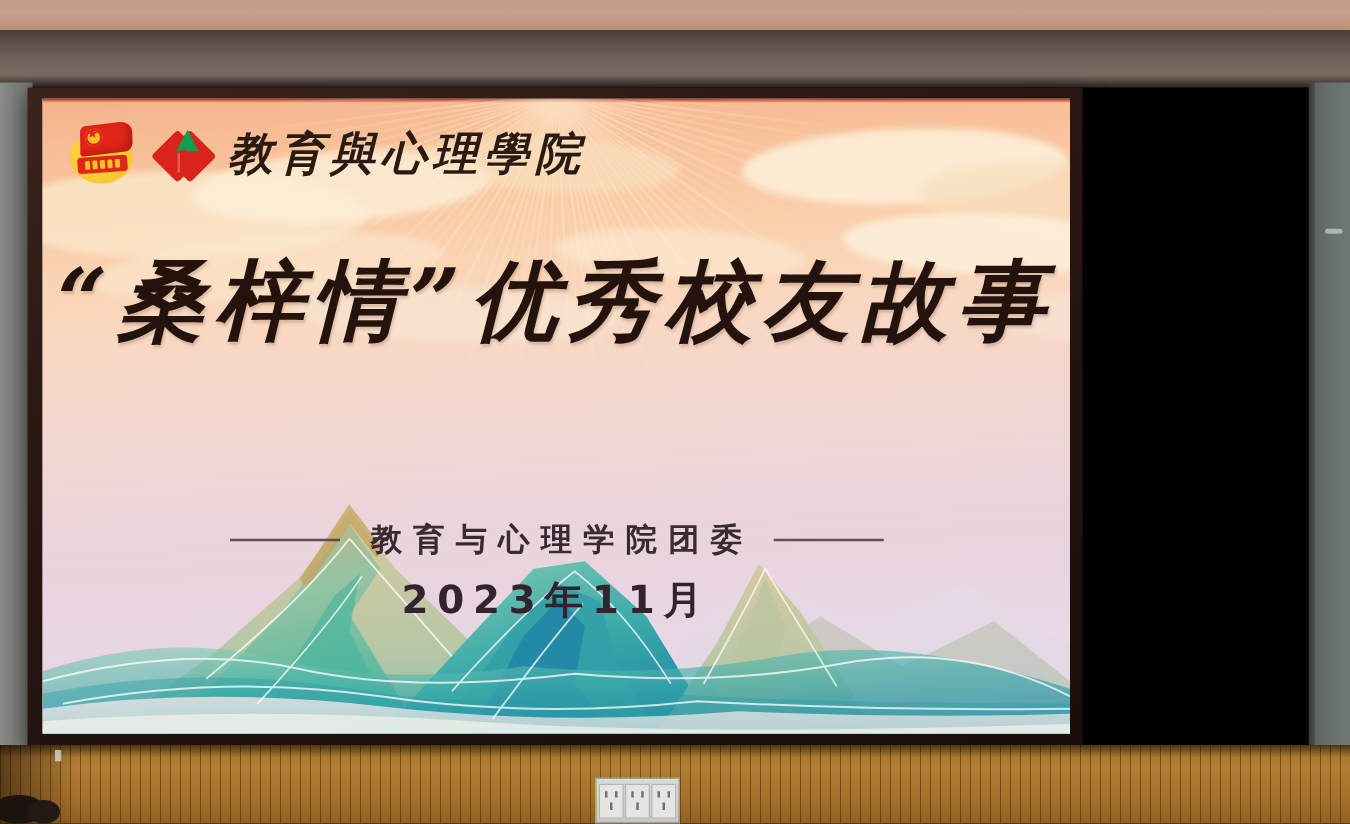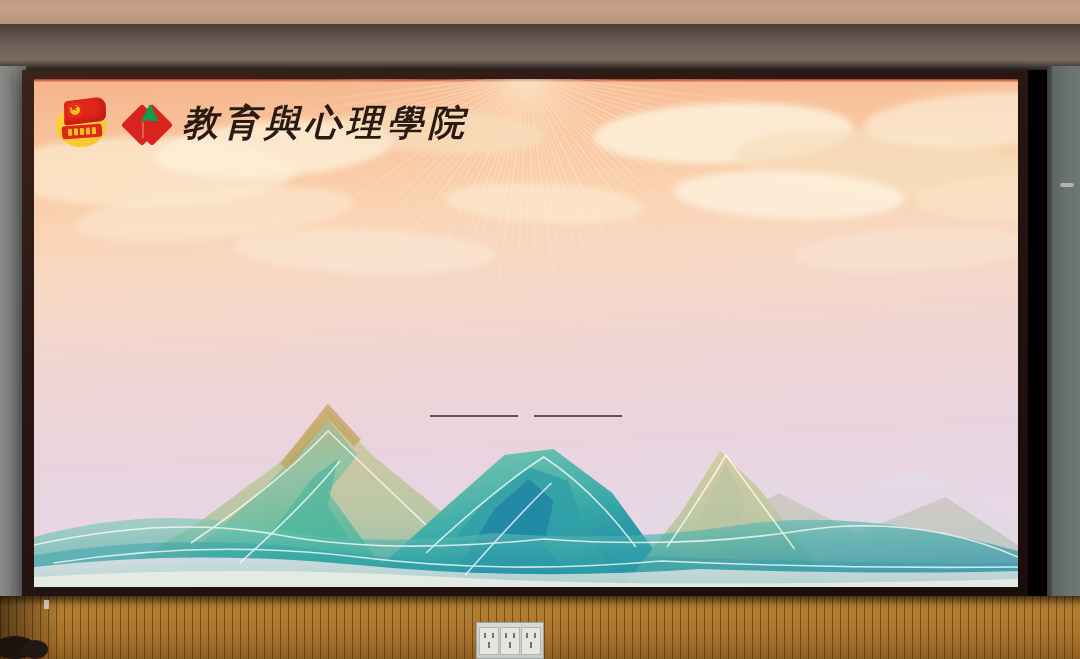--- a/index.html
+++ b/index.html
@@ -48,21 +48,21 @@
   .outlet-port i{position:absolute;left:50%;margin-left:-1px;top:14px;width:2px;
       height:6px;background:#6e7370;display:block;}
   .tiny-mark{position:absolute;left:44px;top:600px;width:5px;height:9px;
       background:rgba(230,230,225,.7);}
   .blob{position:absolute;left:-6px;top:636px;width:42px;height:23px;border-radius:50%;
       background:#1d1410;}
   .blob2{position:absolute;left:22px;top:640px;width:26px;height:19px;border-radius:50%;
       background:#231814;}
 
   
-  .bezel{position:absolute;left:22px;top:70px;width:1006px;height:528px;
+  .bezel{position:absolute;left:22px;top:70px;width:844px;height:528px;
       background:linear-gradient(160deg,#3b241c 0%,#2a1713 35%,#190d0a 100%);
       box-shadow:0 6px 18px rgba(0,0,0,.6);padding:9px 10px 11px 12px;
       box-sizing:border-box;}
   .screen{position:relative;width:100%;height:100%;overflow:hidden;
       background:#f7e9e2;}
 
   
   .bg-grad{position:absolute;inset:0;
       background:linear-gradient(177deg,
         #f5b38a 0%, #f7bd95 7%, #f9c7a2 16%, #fad3b2 26%,
@@ -330,26 +330,29 @@
         <div class="school-logo">
           <div class="sl-dia"></div>
             <div class="sl-dia2"></div>
           <div class="sl-leaf"></div>
             <div class="sl-notch"></div>
             <div class="sl-white"></div>
         </div>
         <div class="org-name">教育與心理學院</div>
       </div>
 
+      <div class="title1">“桑梓情”优秀校友故事</div>
 
       <div class="subwrap">
         <span class="sub-line"></span>
+        <span class="subtitle">教育与心理学院团委</span>
         <span class="sub-line"></span>
       </div>
 
+      <div class="date">2023年11月</div>
     </div>
   </div>
 
   <div class="wood"></div>
   <div class="wood-shadow"></div>
   <div class="wood-dark-left"></div>
   <div class="tiny-mark"></div>
   <div class="outlet">
     <span class="outlet-port">
         <i></i>

